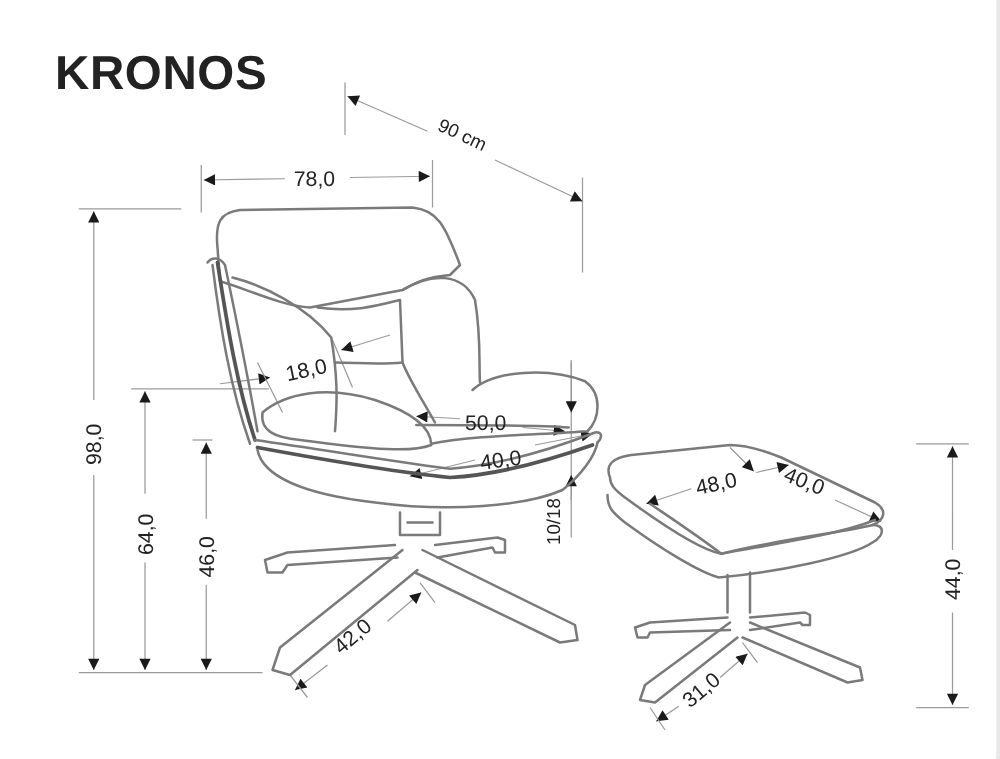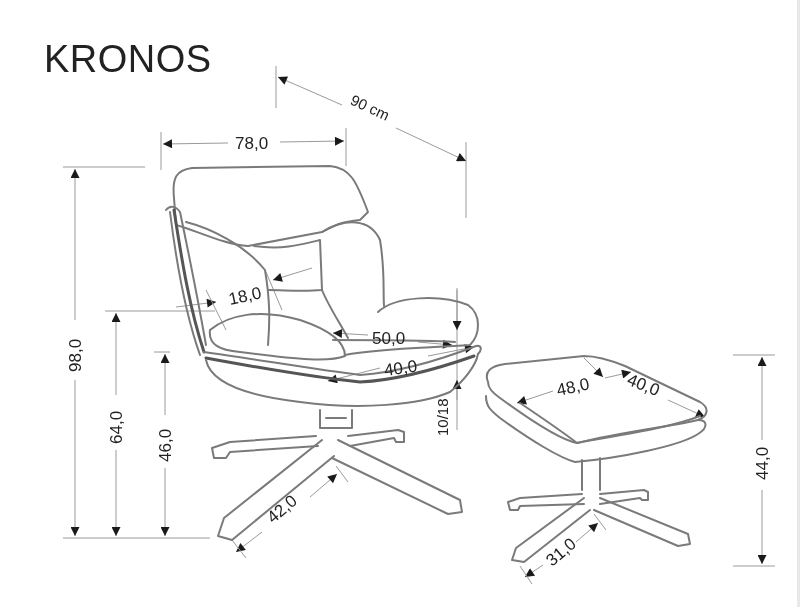--- a/index.html
+++ b/index.html
@@ -1,18 +1,18 @@
 <!DOCTYPE html>
 <html><head>
 <meta charset="utf-8">
 <style>
   html, body { margin: 0; padding: 0; background: #ffffff; }
   body { width: 800px; height: 607px; position: relative; overflow: hidden; font-family: "Liberation Sans", "DejaVu Sans", sans-serif; }
   .frame { position: absolute; left: 0; top: 0; width: 800px; height: 607px; border-right: 3px solid #e8e8e8; box-sizing: border-box; }
-  .title { position: absolute; left: 44px; top: 38px; font-size: 38px; color: #222; letter-spacing: 0.5px; font-weight: normal; }
+  .title { position: absolute; left: 44px; top: 38px; font-size: 38px; color: #222; letter-spacing: 0.5px; font-weight: bold; }
   svg { position: absolute; left: 0; top: 0; }
   .dim-text { font-family: "Liberation Sans", "DejaVu Sans", sans-serif; font-size: 17px; fill: #222; }
   .dim-small { font-family: "Liberation Sans", "DejaVu Sans", sans-serif; font-size: 15px; fill: #222; }
 </style>
 </head>
 <body>
 
 <div class="frame"></div>
 
 <div class="title">KRONOS</div>

